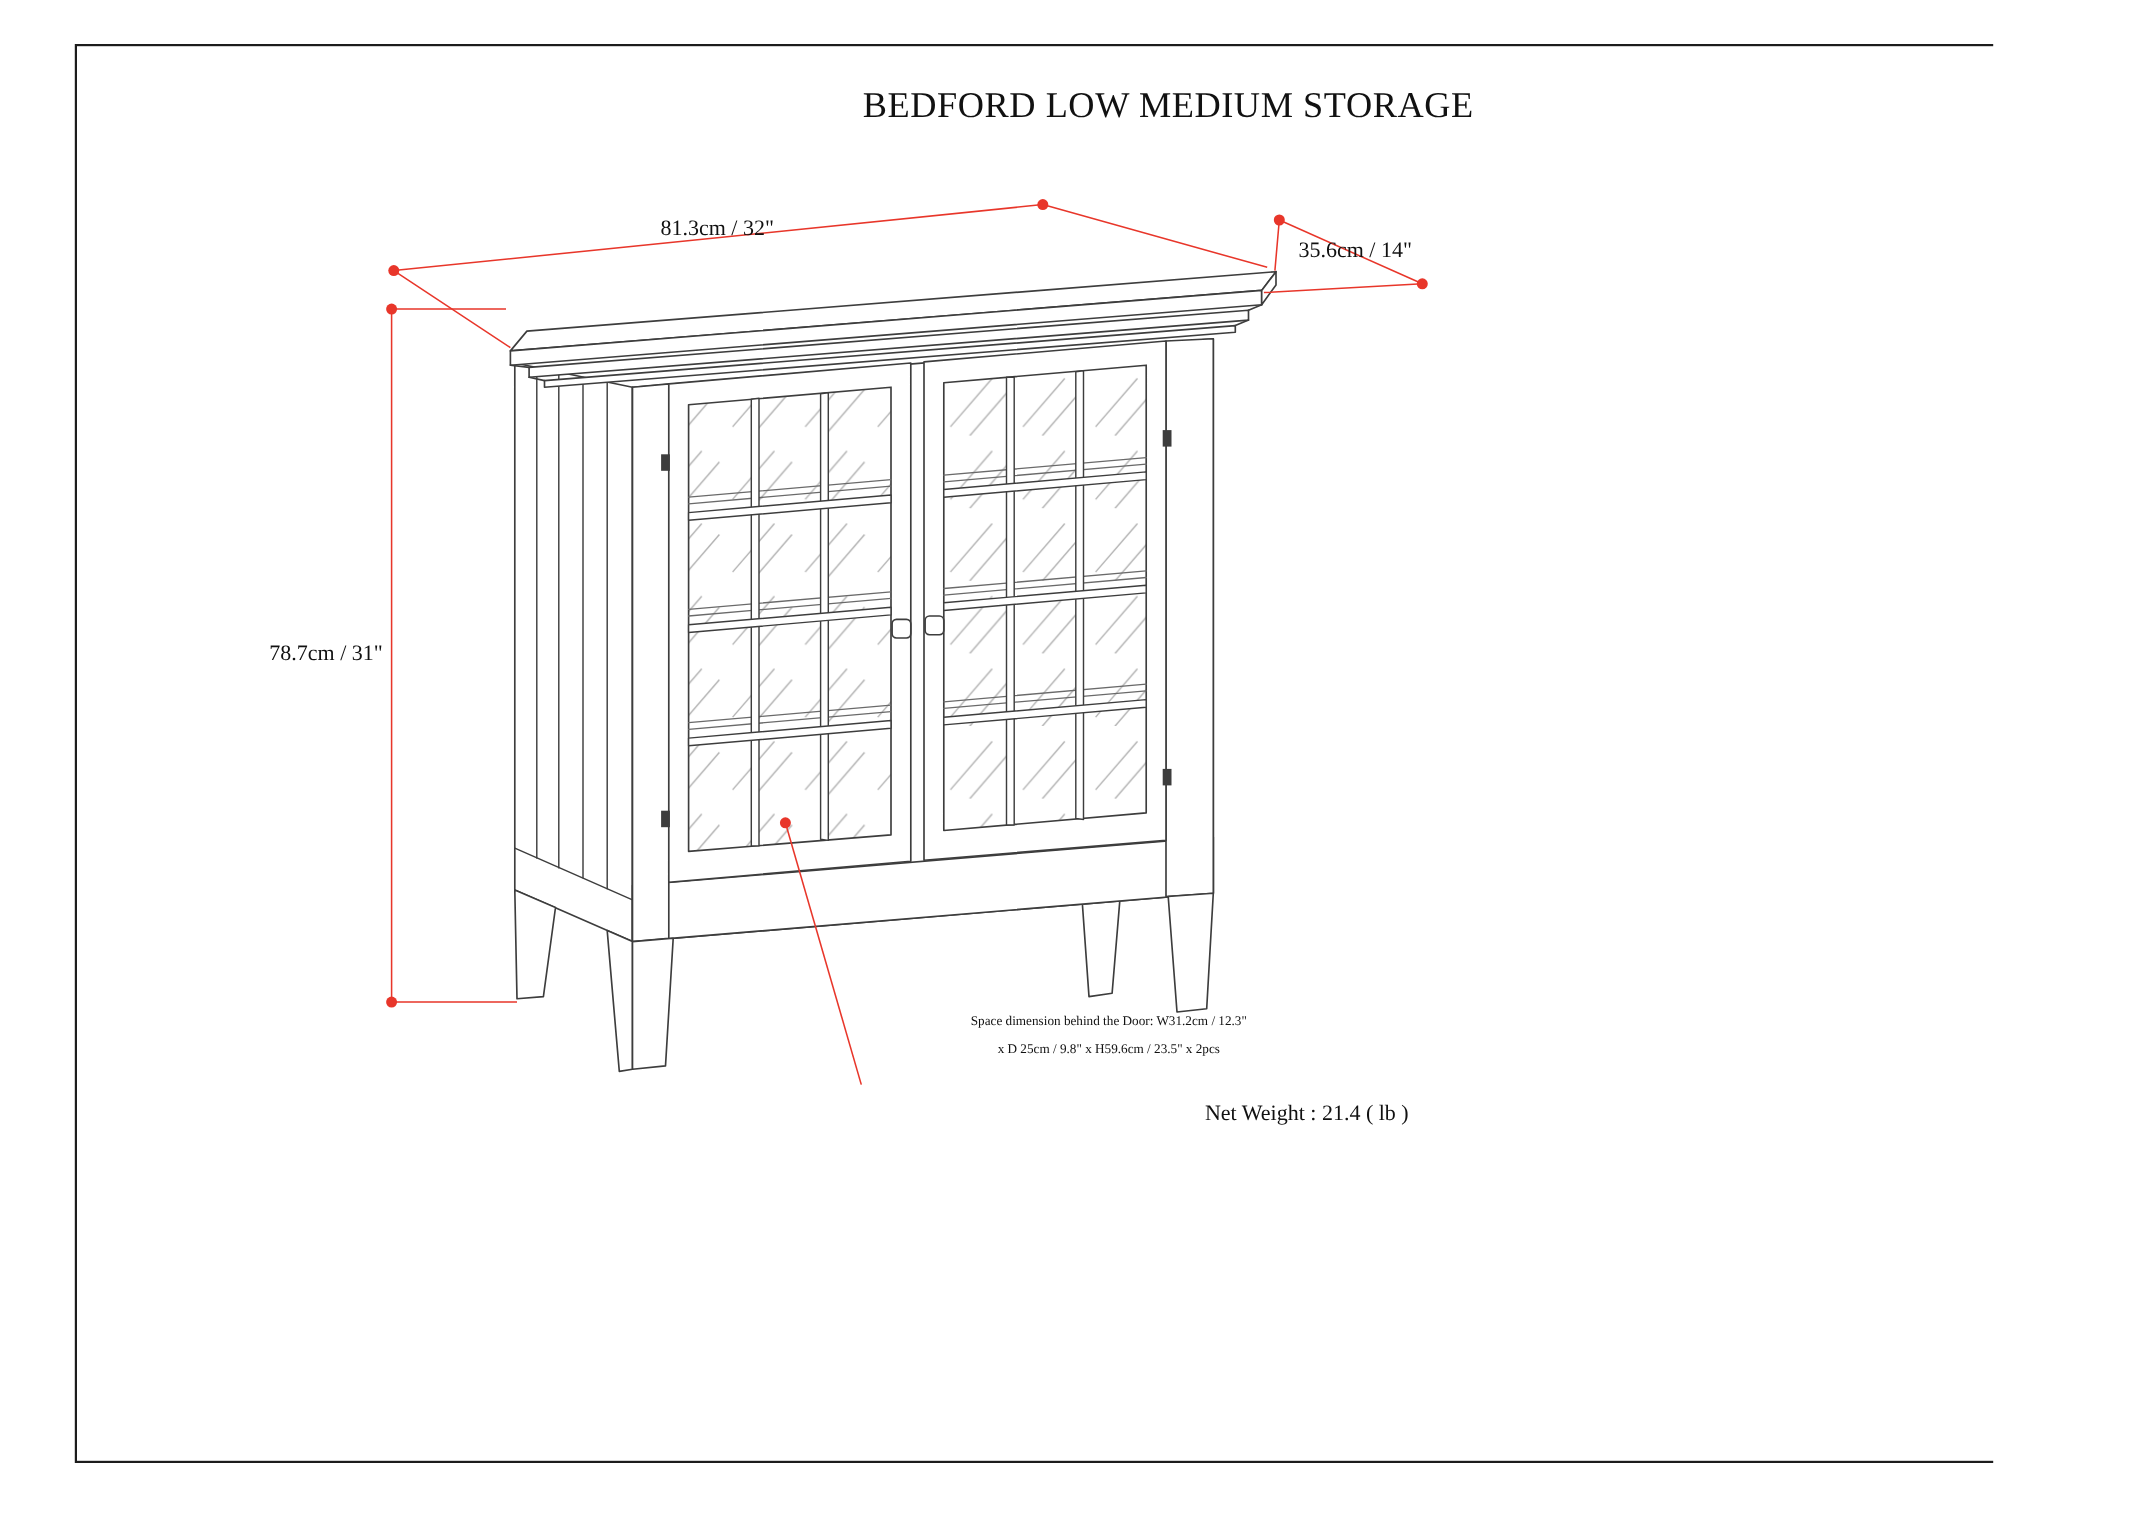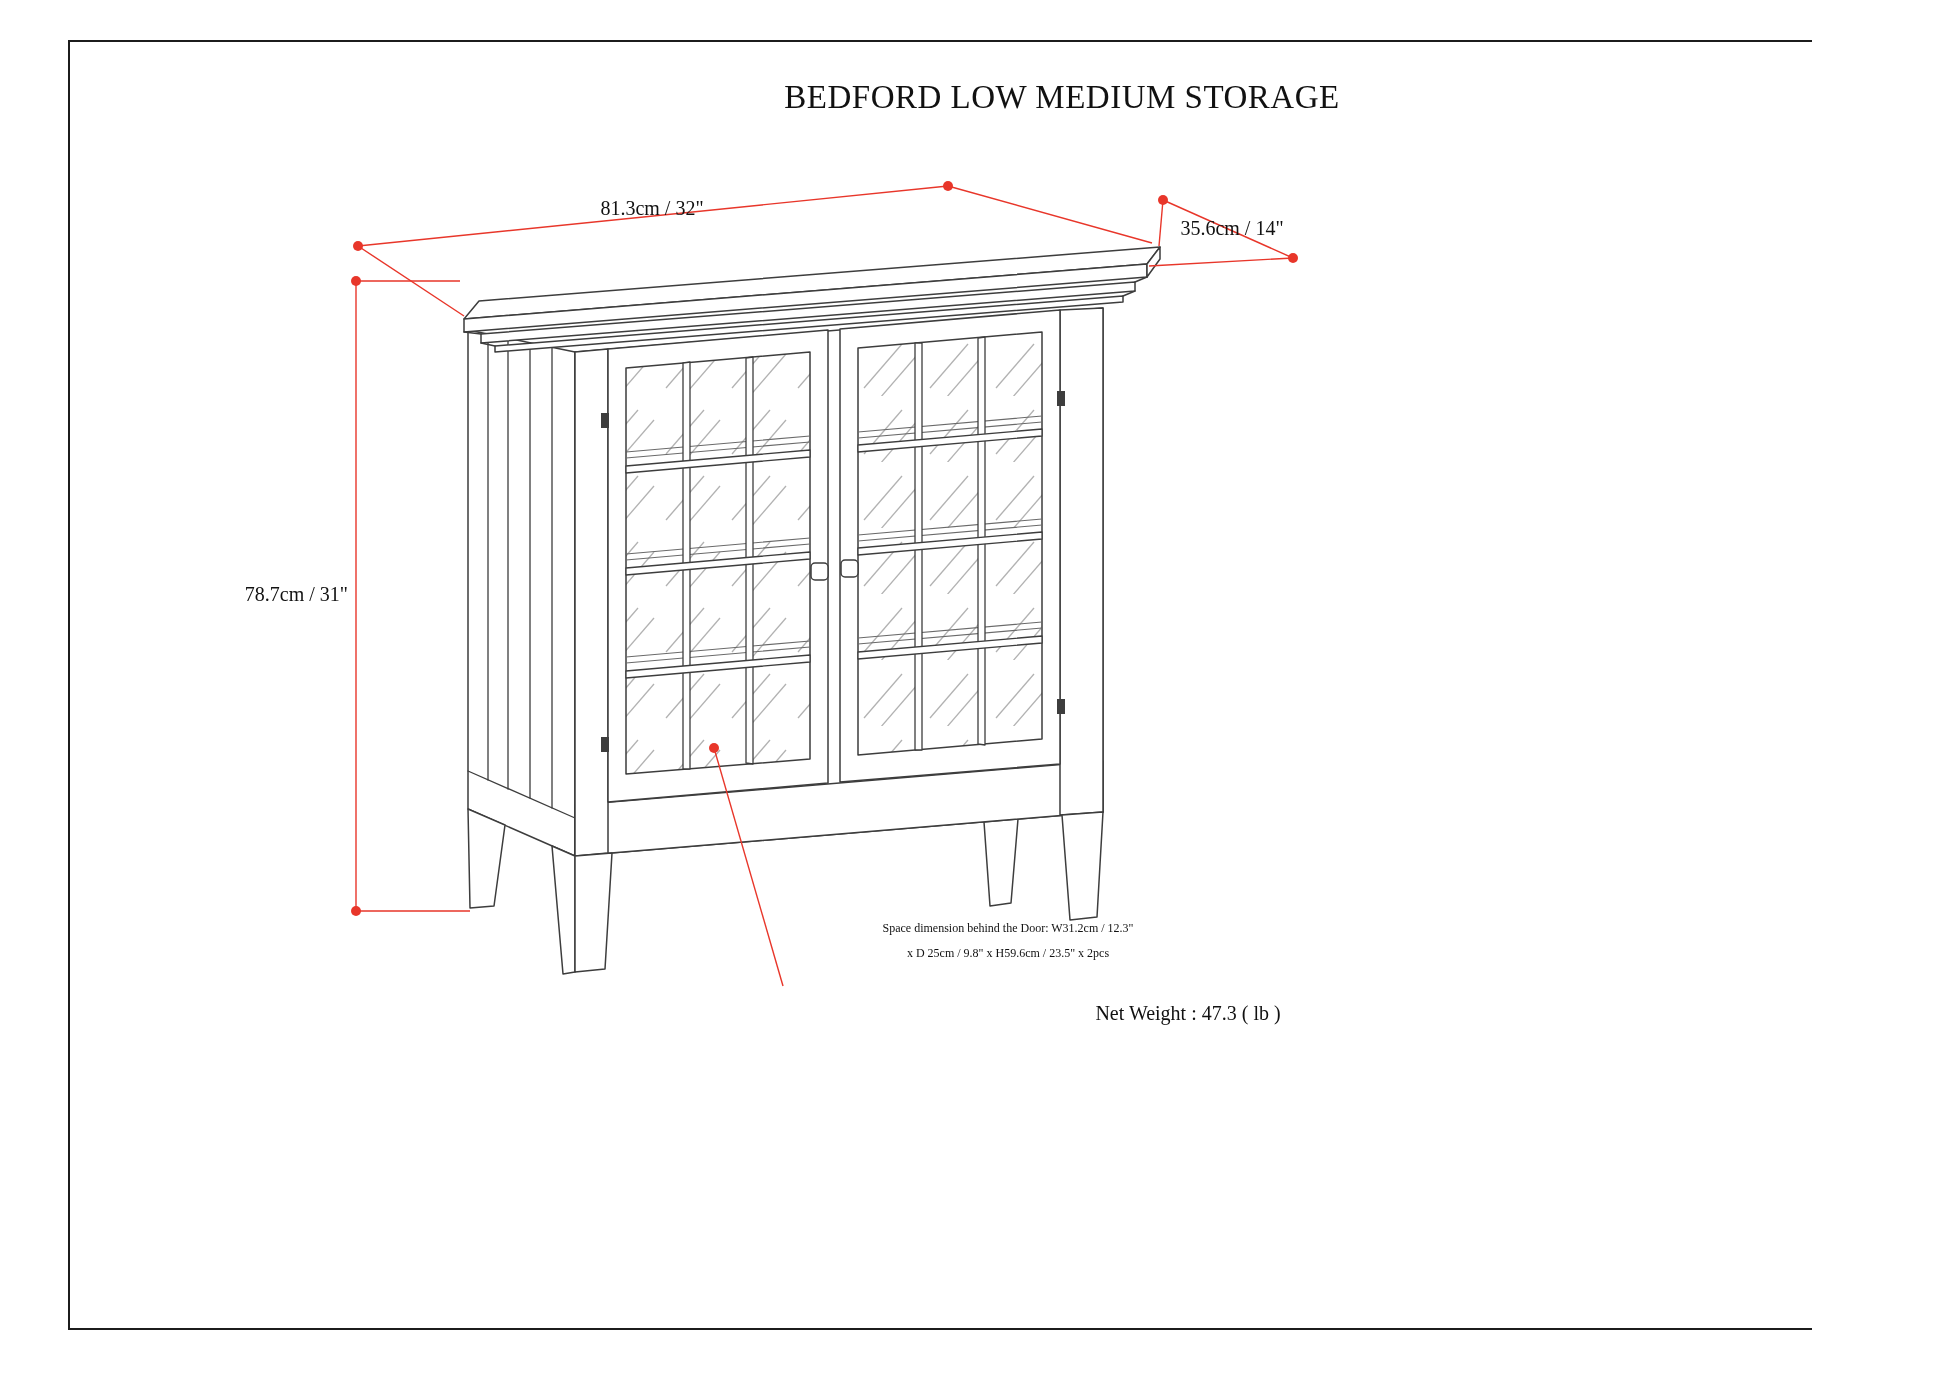--- a/index.html
+++ b/index.html
@@ -189,15 +189,15 @@
 
   <div class="label dim width-label">81.3cm / 32"</div>
   <div class="label dim depth-label">35.6cm / 14"</div>
   <div class="label dim height-label">78.7cm / 31"</div>
 
   <div class="space-dim">
     <div>Space dimension behind the Door: W31.2cm / 12.3"</div>
     <div>x D 25cm / 9.8" x H59.6cm / 23.5" x 2pcs</div>
   </div>
 
-  <div class="label net-weight">Net Weight : 47.3 ( lb )</div>
+  <div class="label net-weight">Net Weight : 21.4 ( lb )</div>
 
 </div>
 
 </body></html>

